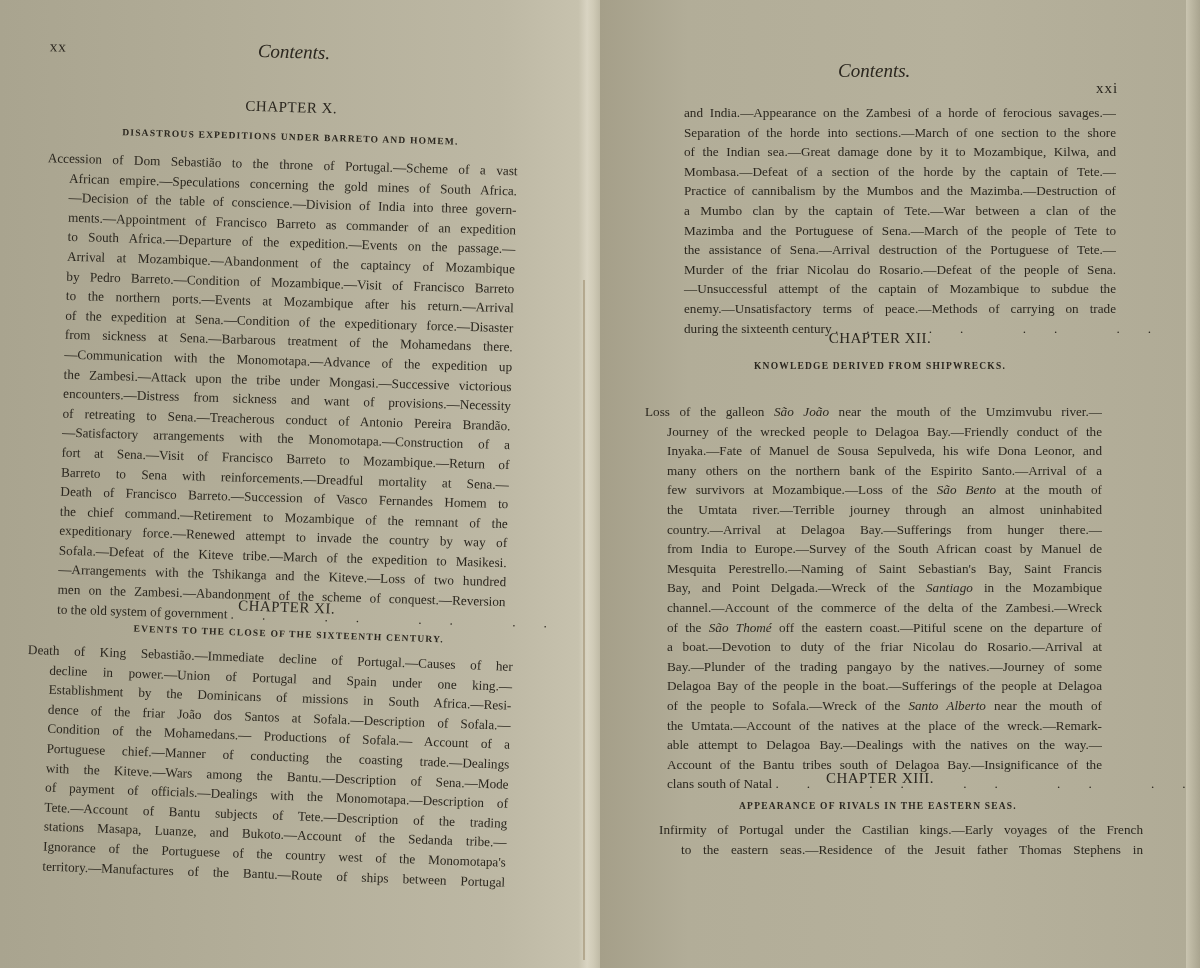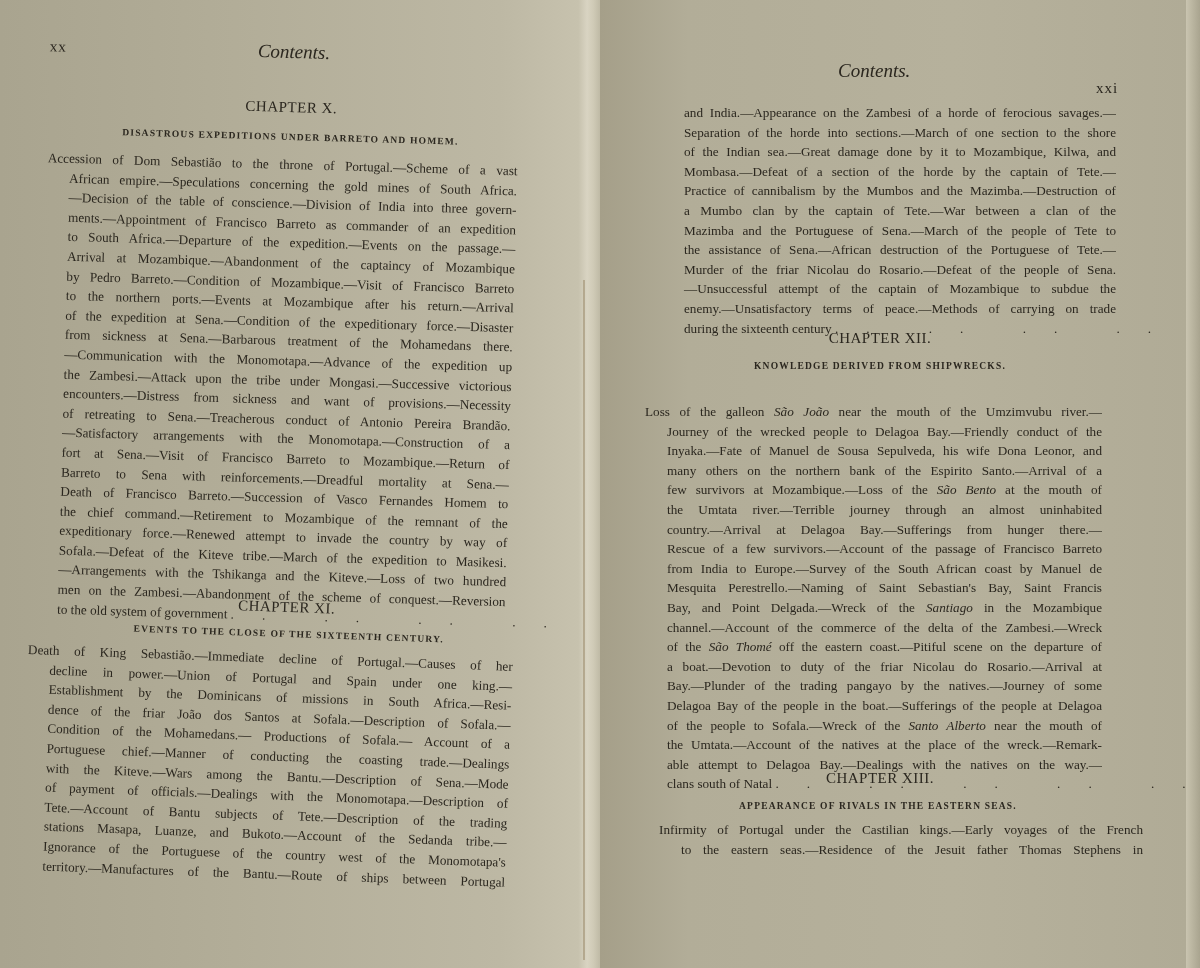--- a/index.html
+++ b/index.html
@@ -131,21 +131,21 @@
   <div class="running-folio" style="left:496px; top:62px;margin-top:18px;">xxi</div>
 
   <div class="entry" style="left:84px; top:103px; width:432px;">
     <span class="line justify">and India.—Appearance on the Zambesi of a horde of ferocious savages.—</span>
     <span class="line justify">Separation of the horde into sections.—March of one section to the shore</span>
     <span class="line justify">of the Indian sea.—Great damage done by it to Mozambique, Kilwa, and</span>
     <span class="line justify">Mombasa.—Defeat of a section of the horde by the captain of Tete.—</span>
     <span class="line justify">Practice of cannibalism by the Mumbos and the Mazimba.—Destruction of</span>
     <span class="line justify">a Mumbo clan by the captain of Tete.—War between a clan of the</span>
     <span class="line justify">Mazimba and the Portuguese of Sena.—March of the people of Tete to</span>
-    <span class="line justify">the assistance of Sena.—African destruction of the Portuguese of Tete.—</span>
+    <span class="line justify">the assistance of Sena.—Arrival destruction of the Portuguese of Tete.—</span>
     <span class="line justify">Murder of the friar Nicolau do Rosario.—Defeat of the people of Sena.</span>
     <span class="line justify">—Unsuccessful attempt of the captain of Mozambique to subdue the</span>
     <span class="line justify">enemy.—Unsatisfactory terms of peace.—Methods of carrying on trade</span>
     <span class="line page-ref-line">
       <span>during the sixteenth century</span>
       <span class="leaders">.. .. .. .. ..</span>
       
     </span>
   </div>
 
@@ -153,32 +153,32 @@
   <div class="chapter-subtitle" style="left:20px; top:361px;">KNOWLEDGE DERIVED FROM SHIPWRECKS.</div>
 
   <div class="entry" style="left:45px; top:382px; width:457px;margin-top:20px;">
     <span class="line justify">Loss of the galleon <span class="i">São João</span> near the mouth of the Umzimvubu river.—</span>
     <span class="line justify indent">Journey of the wrecked people to Delagoa Bay.—Friendly conduct of the</span>
     <span class="line justify indent">Inyaka.—Fate of Manuel de Sousa Sepulveda, his wife Dona Leonor, and</span>
     <span class="line justify indent">many others on the northern bank of the Espirito Santo.—Arrival of a</span>
     <span class="line justify indent">few survivors at Mozambique.—Loss of the <span class="i">São Bento</span> at the mouth of</span>
     <span class="line justify indent">the Umtata river.—Terrible journey through an almost uninhabited</span>
     <span class="line justify indent">country.—Arrival at Delagoa Bay.—Sufferings from hunger there.—</span>
-    <span class="line justify indent">Rescue of a few survivors.—Account of the passage of Francisco Barreto</span>
     <span class="line justify indent">from India to Europe.—Survey of the South African coast by Manuel de</span>
     <span class="line justify indent">Mesquita Perestrello.—Naming of Saint Sebastian's Bay, Saint Francis</span>
     <span class="line justify indent">Bay, and Point Delgada.—Wreck of the <span class="i">Santiago</span> in the Mozambique</span>
     <span class="line justify indent">channel.—Account of the commerce of the delta of the Zambesi.—Wreck</span>
     <span class="line justify indent">of the <span class="i">São Thomé</span> off the eastern coast.—Pitiful scene on the departure of</span>
     <span class="line justify indent">a boat.—Devotion to duty of the friar Nicolau do Rosario.—Arrival at</span>
     <span class="line justify indent">Bay.—Plunder of the trading pangayo by the natives.—Journey of some</span>
     <span class="line justify indent">Delagoa Bay of the people in the boat.—Sufferings of the people at Delagoa</span>
     <span class="line justify indent">of the people to Sofala.—Wreck of the <span class="i">Santo Alberto</span> near the mouth of</span>
     <span class="line justify indent">the Umtata.—Account of the natives at the place of the wreck.—Remark-</span>
     <span class="line justify indent">able attempt to Delagoa Bay.—Dealings with the natives on the way.—</span>
+    <span class="line justify indent">Account of the Bantu tribes south of Delagoa Bay.—Insignificance of the</span>
     <span class="line indent page-ref-line">
       <span>clans south of Natal</span>
       <span class="leaders">.. .. .. .. .. ..</span>
       
     </span>
   </div>
 
   <div class="chapter-heading" style="left:30px; top:770px;">CHAPTER XIII.</div>
   <div class="chapter-subtitle" style="left:18px; top:801px;">APPEARANCE OF RIVALS IN THE EASTERN SEAS.</div>
 

